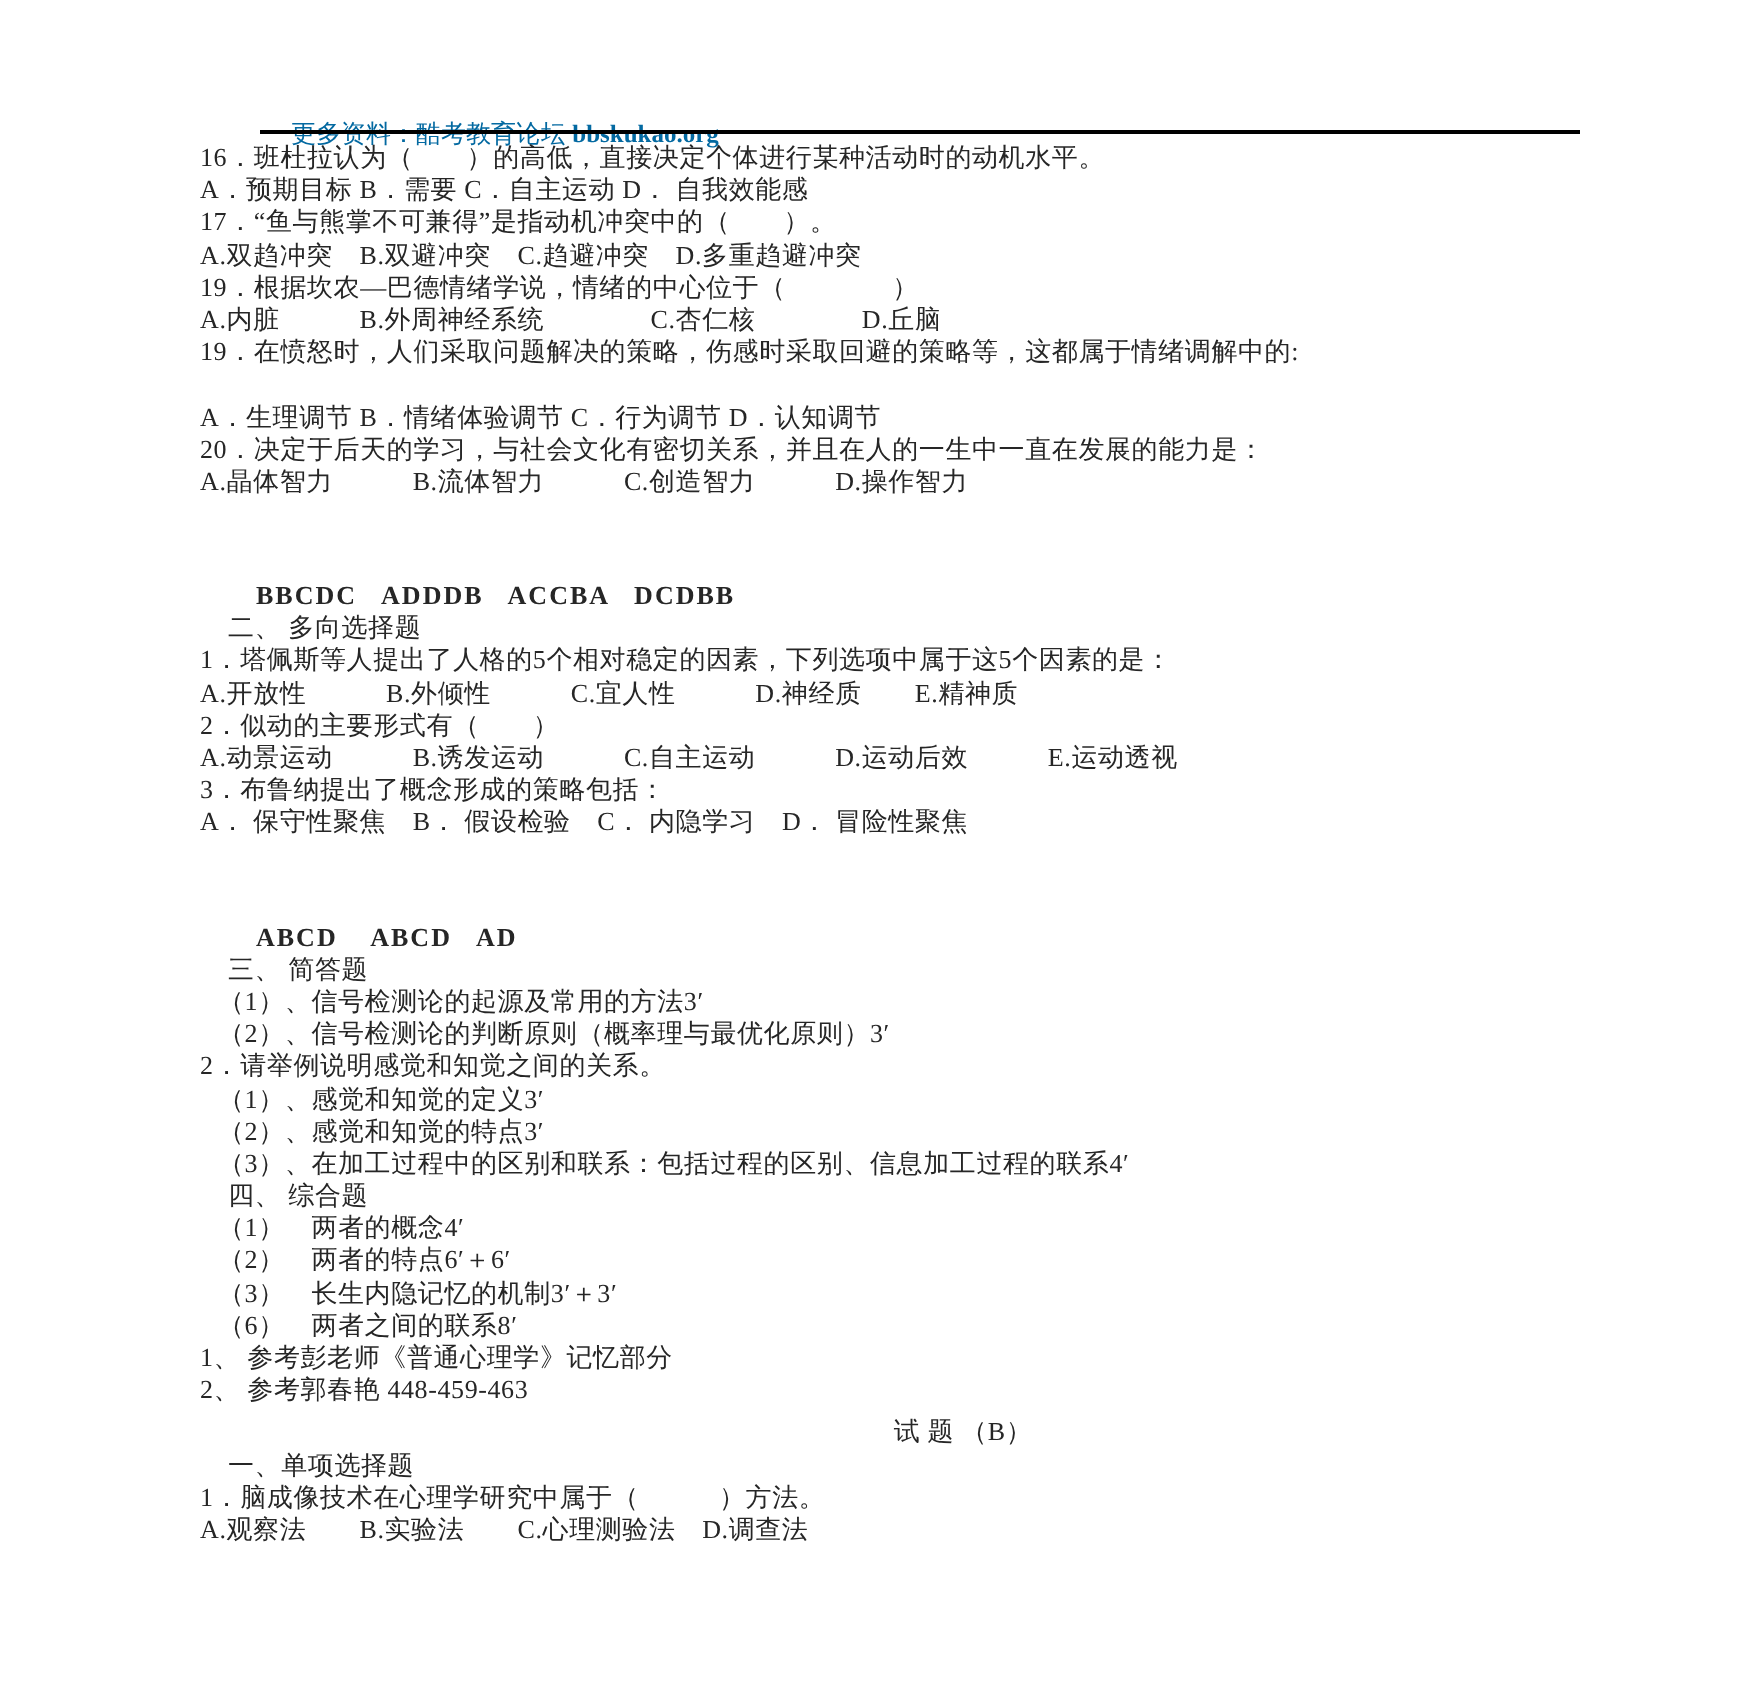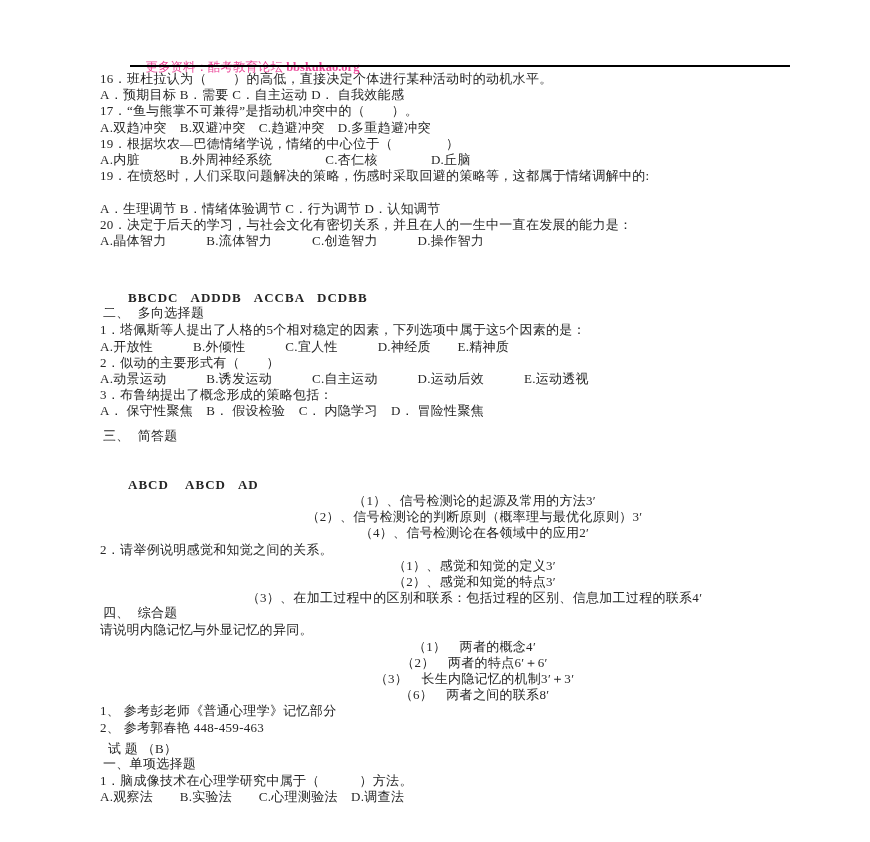--- a/index.html
+++ b/index.html
@@ -9,21 +9,21 @@
     background:#ffffff;
     overflow:hidden;
     font-family:"Liberation Serif","DejaVu Serif",serif;
     color:#262626;
   }
   .header{
     position:absolute;
     left:133px;top:44px;
     font-size:12.5px;
     white-space:pre;
-    color:#ec4899;
+    color:#0369a1;
   }
   .header .site{font-weight:bold;}
   .rule{
     position:absolute;
     left:130px;top:65px;
     width:660px;height:0;
     border-top:2px solid #000000;
   }
   .body-lines{
     position:absolute;
@@ -31,23 +31,23 @@
     width:740px;
   }
   .line{
     font-size:13px;
     line-height:16.2px;
     height:16.2px;
     white-space:pre;
     letter-spacing:0.3px;
   }
   .base{margin-left:0;}
-  .sub{margin-left:9px;text-align:center;}
-  .section{margin-left:3px;font-family:Liberation Mono, monospace;}
-  .titleb{margin-left:8px;}
+  .sub{margin-left:9px;}
+  .section{margin-left:14px;}
+  .titleb{margin-left:23px;text-align:center;}
   .anskey{
     margin-left:28px;
     font-weight:bold;
     letter-spacing:1px;
     font-family:"Liberation Serif","DejaVu Serif",serif;
     margin-top:32px;
   }
   .blank{height:16.2px;}
   .halfblank{height:9px;}
   .smallblank{height:5px;}
@@ -78,31 +78,29 @@
       <div class="line halfblank"></div>
       <div class="line anskey">BBCDC   ADDDB   ACCBA   DCDBB</div>
       <div class="line section">二、 多向选择题</div>
       <div class="line base">1．塔佩斯等人提出了人格的5个相对稳定的因素，下列选项中属于这5个因素的是：</div>
       <div class="line base">A.开放性　　　B.外倾性　　　C.宜人性　　　D.神经质　　E.精神质</div>
       <div class="line base">2．似动的主要形式有（　　）</div>
       <div class="line base">A.动景运动　　　B.诱发运动　　　C.自主运动　　　D.运动后效　　　E.运动透视</div>
       <div class="line base">3．布鲁纳提出了概念形成的策略包括：</div>
       <div class="line base">A． 保守性聚焦　B． 假设检验　C． 内隐学习　D． 冒险性聚焦</div>
       <div class="line halfblank"></div>
+      <div class="line anskey">ABCD    ABCD   AD</div>
       <div class="line section">三、 简答题</div>
-      <div class="line anskey">ABCD    ABCD   AD</div>
       <div class="line sub">（1）、信号检测论的起源及常用的方法3′</div>
       <div class="line sub">（2）、信号检测论的判断原则（概率理与最优化原则）3′</div>
-      <div class="line sub">（4）、信号检测论在各领域中的应用2′</div>
       <div class="line base">2．请举例说明感觉和知觉之间的关系。</div>
       <div class="line sub">（1）、感觉和知觉的定义3′</div>
       <div class="line sub">（2）、感觉和知觉的特点3′</div>
       <div class="line sub">（3）、在加工过程中的区别和联系：包括过程的区别、信息加工过程的联系4′</div>
       <div class="line section">四、 综合题</div>
-      <div class="line base">请说明内隐记忆与外显记忆的异同。</div>
       <div class="line sub">（1）　两者的概念4′</div>
       <div class="line sub">（2）　两者的特点6′＋6′</div>
       <div class="line sub">（3）　长生内隐记忆的机制3′＋3′</div>
       <div class="line sub">（6）　两者之间的联系8′</div>
       <div class="line base">1、 参考彭老师《普通心理学》记忆部分</div>
       <div class="line base">2、 参考郭春艳 448-459-463</div>
       <div class="line smallblank"></div>
       <div class="line titleb">试 题 （B）</div>
       <div class="line section">一、单项选择题</div>
       <div class="line base">1．脑成像技术在心理学研究中属于（　　　）方法。</div>

